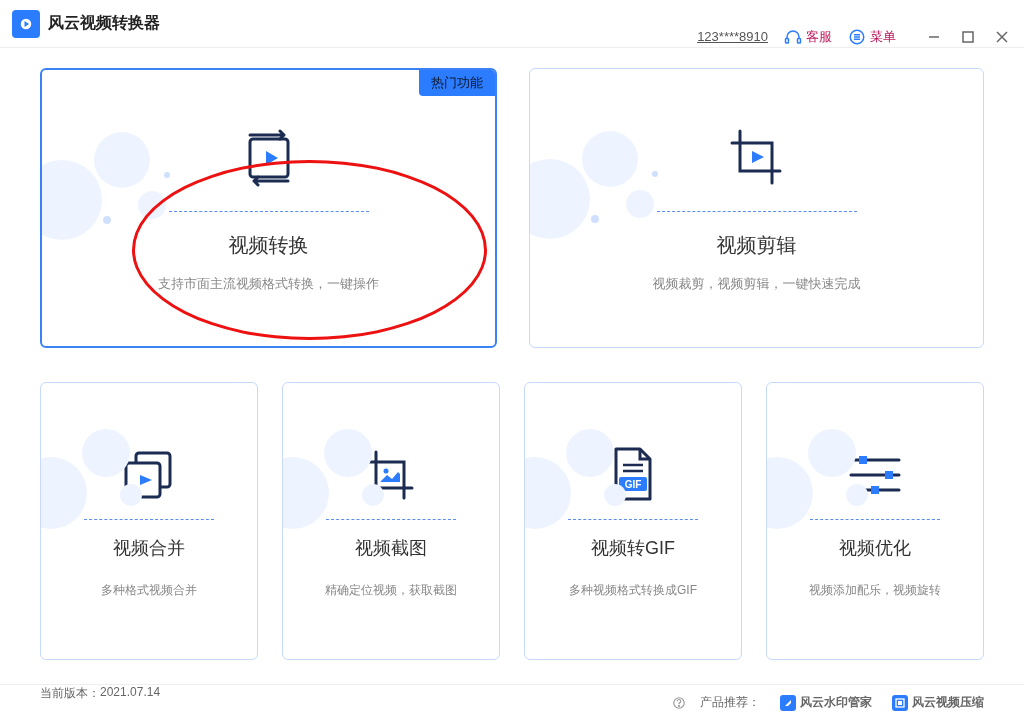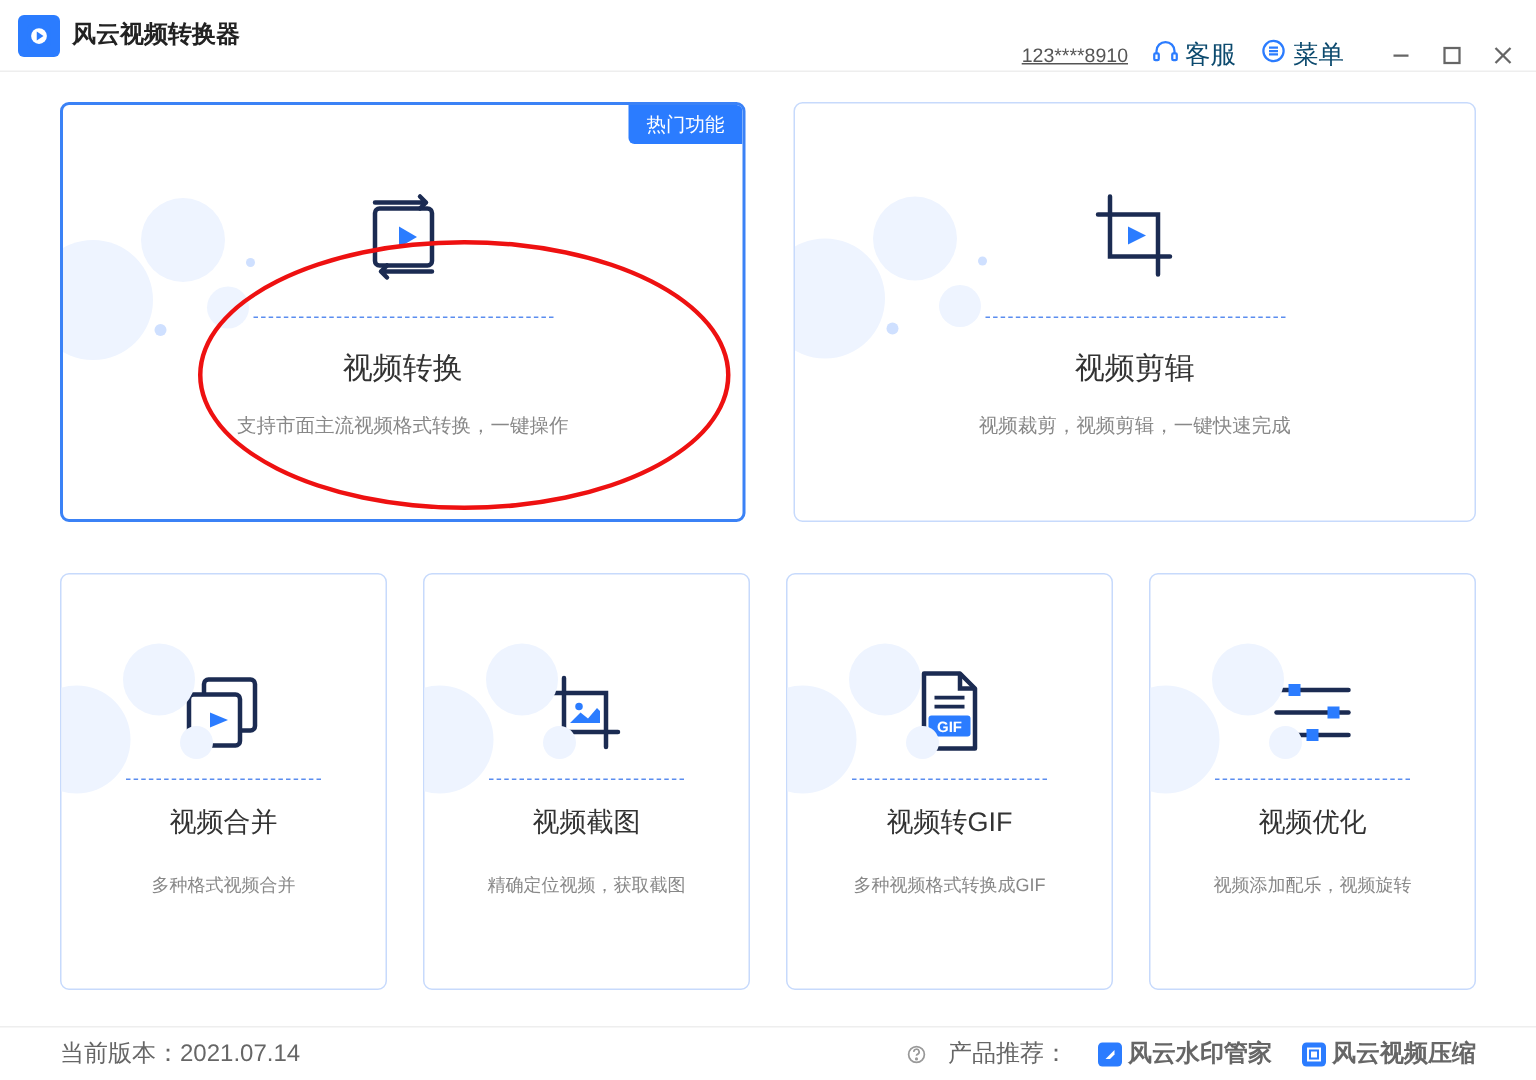--- a/index.html
+++ b/index.html
@@ -22,21 +22,21 @@
   width: 28px; height: 28px;
   background: #2b7cff;
   border-radius: 4px;
   display: flex; align-items: center; justify-content: center;
   margin-right: 8px;
 }
 .app-title { font-size: 16px; font-weight: 700; color: #222; }
 .titlebar-spacer { flex: 1; }
 .titlebar-right { display: flex; align-items: center; gap: 16px; margin-top: 26px; }
 .user-id { font-size: 13px; color: #555; text-decoration: underline; }
-.tb-btn { display: flex; align-items: flex-start; gap: 4px; font-size: 17px; color: #0c4a6e; cursor: pointer; }
+.tb-btn { display: flex; align-items: flex-end; gap: 4px; font-size: 13px; color: #be185d; cursor: pointer; }
 .tb-icon { width: 18px; height: 18px; display: flex; align-items: center; justify-content: center; }
 .win-ctrls { display: flex; gap: 14px; margin-left: 12px; }
 .win-ctrl { width: 20px; height: 20px; display: flex; align-items: center; justify-content: center; color: #666; cursor: pointer; }
 
 .main {
   padding: 20px 40px 10px 40px;
 }
 .row-top { display: flex; gap: 32px; margin-bottom: 34px; }
 .card-lg {
   flex: 1;
@@ -44,21 +44,21 @@
   border: 1px solid #c7dafc;
   border-radius: 6px;
   position: relative;
   display: flex; flex-direction: column; align-items: center; justify-content: center;
   cursor: pointer;
   overflow: hidden;
 }
 .card-lg.selected { border: 2px solid #3b82f6; }
 .hot-badge {
   position: absolute; top: 0; right: 0;
-  background: #2b7cff; color: #ffffff;
+  background: #2b7cff; color: #0f172a;
   font-size: 13px; padding: 4px 12px;
   border-bottom-left-radius: 4px;
 }
 .card-icon { height: 72px; display: flex; align-items: center; justify-content: center; margin-bottom: 4px; }
 .dash-line {
   width: 200px; height: 1px;
   border-top: 1px dashed #5b8def;
   margin: 12px 0 20px 0;
 }
 .card-title { font-size: 20px; color: #333; margin-bottom: 16px; font-weight: 400; }
@@ -81,23 +81,23 @@
 
 .bubbles {
   position: absolute; left: -30px; top: 40px; width: 180px; height: 140px;
   pointer-events: none;
 }
 
 .footer {
   position: absolute; bottom: 0; left: 0; right: 0;
   height: 36px;
   border-top: 1px solid #eee;
-  display: flex; align-items: center;
+  display: flex; 
   padding: 0 40px;
-  font-size: 16px; color: #666;
+  font-size: 12px; color: #666;
 }
 .footer-spacer { flex: 1; }
 .footer-right { display: flex; align-items: center; gap: 12px; }
 .rec-item { display: flex; align-items: center; gap: 4px; margin-left: 8px; cursor: pointer; font-weight: bold; }
 .rec-icon { width: 16px; height: 16px; background: #2b7cff; border-radius: 3px; display:flex; align-items:center; justify-content:center; }
 
 .highlight-ellipse {
   position: absolute;
   left: 90px; top: 90px;
   width: 355px; height: 180px;

